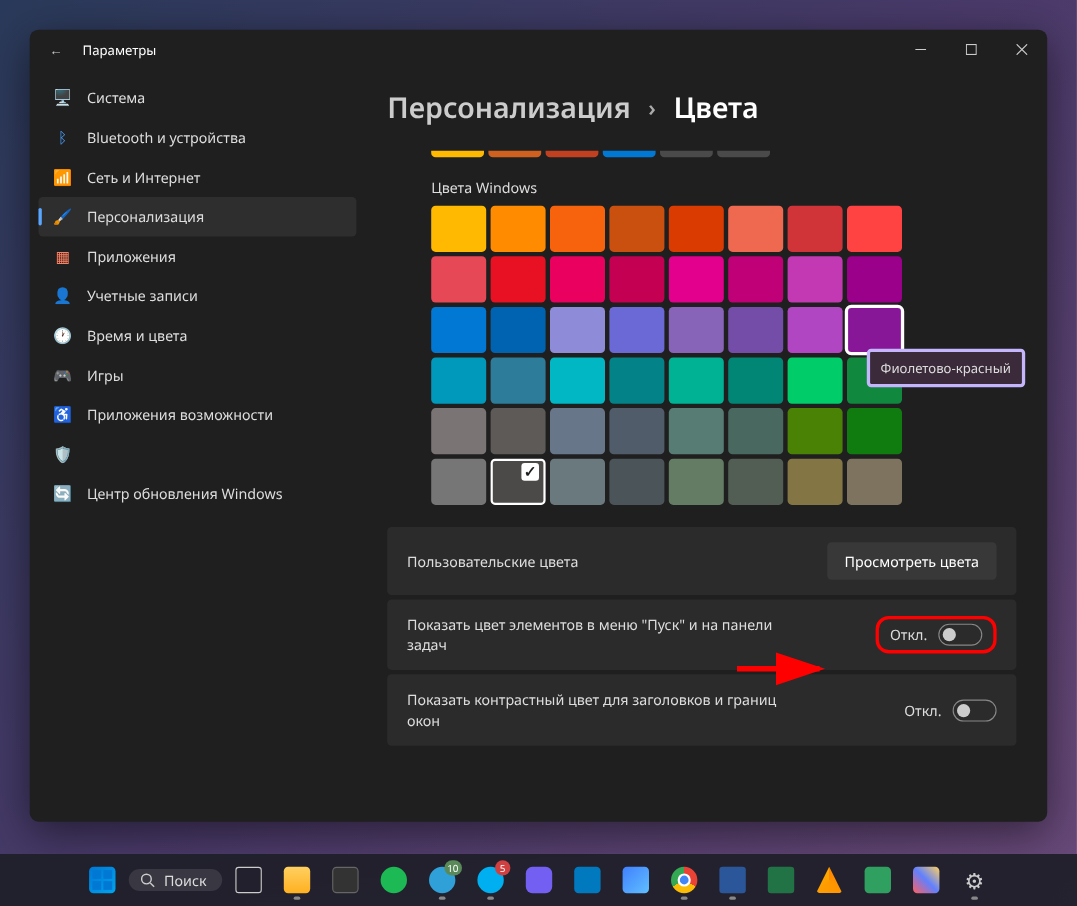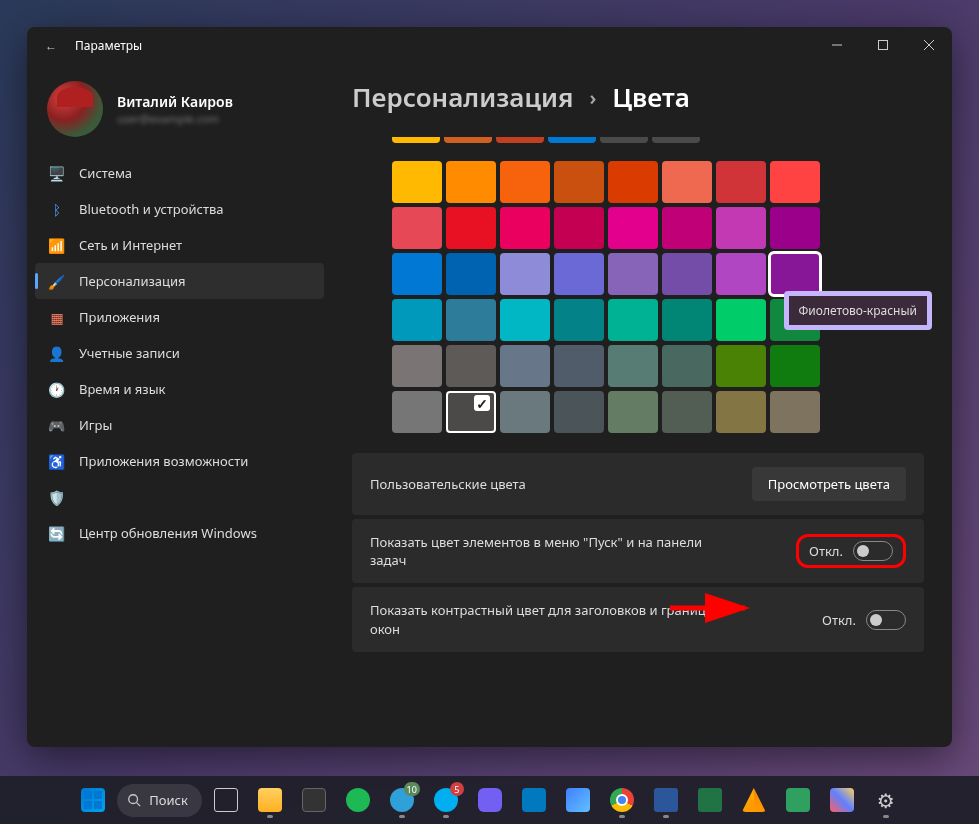--- a/index.html
+++ b/index.html
@@ -33,36 +33,36 @@
 .breadcrumb .bc-parent{color:#ccc;cursor:pointer;}
 .breadcrumb .chev{color:#aaa;font-size:20px;}
 .top-swatches{display:flex;gap:4px;margin:0 0 18px 40px;}
 .top-sw{width:48px;height:6px;border-radius:0 0 4px 4px;}
 .section-label{font-size:13px;color:#ddd;margin:0 0 8px 40px;}
 .color-grid{display:grid;grid-template-columns:repeat(8,50px);gap:4px;margin-left:40px;position:relative;}
 .sw{width:50px;height:42px;border-radius:4px;cursor:pointer;position:relative;}
 .sw.selected-check{border:2px solid #fff;}
 .sw.selected-check::after{content:"✓";position:absolute;right:4px;top:2px;color:#1f1f1f;font-size:14px;font-weight:bold;background:#fff;width:16px;height:16px;border-radius:3px;display:flex;align-items:center;justify-content:center;}
 .sw.selected{outline:3px solid #fff;outline-offset:-1px;}
-.tooltip{position:absolute;right:-8px;top:130px;background:#3a2a3a;color:#ddd;font-size:12px;padding:6px 10px;border-radius:4px;border:5px solid #c4b5fd;white-space:nowrap;z-index:10;}
+.tooltip{position:absolute;right:-8px;top:130px;background:#3a2a3a;color:#ddd;font-size:12px;padding:6px 10px;border-radius:4px;border:3px solid #c4b5fd;white-space:nowrap;z-index:10;}
 .settings-list{margin-top:20px;display:flex;flex-direction:column;gap:4px;}
 .setting-row{background:#2b2b2b;border-radius:4px;padding:14px 18px;display:flex;align-items:center;justify-content:space-between;gap:20px;}
 .setting-label{font-size:13px;color:#ddd;max-width:340px;line-height:1.4;}
 .view-btn{background:#383838;color:#fff;border:none;padding:8px 16px;border-radius:4px;font-size:13px;cursor:pointer;}
 .toggle-group{display:flex;align-items:center;gap:10px;text-align:right;}
 .toggle-label{font-size:13px;color:#ddd;}
 .toggle{width:40px;height:20px;border-radius:10px;border:1px solid #888;background:#2b2b2b;position:relative;cursor:pointer;}
 .toggle::after{content:"";position:absolute;left:3px;top:3px;width:12px;height:12px;border-radius:50%;background:#ccc;}
 .highlight-box{border:3px solid #ff0000;border-radius:12px;padding:4px 10px 4px 10px;}
 .arrow{position:absolute;left:670px;top:588px;z-index:5;pointer-events:none;}
 .taskbar{position:absolute;bottom:0;left:0;right:0;height:48px;background:rgba(30,30,40,0.92);display:flex;align-items:center;justify-content:center;gap:4px;backdrop-filter:blur(10px);}
 .tb-item{width:40px;height:40px;display:flex;align-items:center;justify-content:center;border-radius:4px;cursor:pointer;position:relative;}
 .tb-item.active::after{content:"";position:absolute;bottom:2px;width:6px;height:3px;background:#888;border-radius:2px;}
 .tb-ic{width:24px;height:24px;border-radius:4px;}
-.tb-search{display:flex;align-items:center;gap:8px;background:rgba(255,255,255,0.1);border-radius:18px;padding:0 14px 0 10px;height:33px;color:#ddd;font-size:13px;cursor:pointer;}
+.tb-search{display:flex;align-items:center;gap:8px;background:rgba(255,255,255,0.1);border-radius:18px;padding:0 14px 0 10px;height:20px;color:#ddd;font-size:13px;cursor:pointer;}
 .badge{position:absolute;top:2px;right:2px;background:#5a8a5a;color:#fff;font-size:9px;min-width:14px;height:14px;border-radius:7px;display:flex;align-items:center;justify-content:center;padding:0 3px;}
 .badge.red{background:#d04040;}
 .content::-webkit-scrollbar{width:4px;}
 .content::-webkit-scrollbar-thumb{background:#555;border-radius:2px;}
 </style>
 </head>
 <body>
 
 <div class="window">
   <div class="titlebar">
@@ -84,27 +84,20 @@
       <div class="win-btn">
           <svg viewBox="0 0 10 10">
             <line x1="0" y1="0" x2="10" y2="10" stroke="#ccc" stroke-width="1"></line>
             <line x1="10" y1="0" x2="0" y2="10" stroke="#ccc" stroke-width="1"></line>
           </svg>
         </div>
     </div>
   </div>
   <div class="body-area">
     <div class="sidebar">
-      <div class="profile">
-        <div class="avatar"></div>
-        <div class="profile-text">
-          <div class="profile-name">Виталий Каиров</div>
-          <div class="profile-email">user@example.com</div>
-        </div>
-      </div>
       <ul class="nav" id="nav-list">
           <li>
             <span class="ic" style="color: rgb(74, 160, 255);">🖥️</span>
             <span>Система</span>
           </li>
           <li>
             <span class="ic" style="color: rgb(74, 160, 255);">ᛒ</span>
             <span>Bluetooth и устройства</span>
           </li>
           <li>
@@ -118,21 +111,21 @@
           <li>
             <span class="ic" style="color: rgb(255, 128, 96);">▦</span>
             <span>Приложения</span>
           </li>
           <li>
             <span class="ic" style="color: rgb(96, 208, 144);">👤</span>
             <span>Учетные записи</span>
           </li>
           <li>
             <span class="ic" style="color: rgb(208, 208, 208);">🕐</span>
-            <span>Время и язык</span>
+            <span>Время и цвета</span>
           </li>
           <li>
             <span class="ic" style="color: rgb(96, 208, 144);">🎮</span>
             <span>Игры</span>
           </li>
           <li>
             <span class="ic" style="color: rgb(96, 160, 255);">♿</span>
             <span>Приложения возможности</span>
           </li>
           <li>
@@ -151,20 +144,21 @@
         <span>Цвета</span>
       </div>
       <div class="top-swatches" id="top-swatches">
           <div class="top-sw" style="background: rgb(255, 185, 0);"></div>
           <div class="top-sw" style="background: rgb(208, 96, 32);"></div>
           <div class="top-sw" style="background: rgb(192, 64, 32);"></div>
           <div class="top-sw" style="background: rgb(0, 120, 212);"></div>
           <div class="top-sw" style="background: rgb(74, 74, 74);"></div>
           <div class="top-sw" style="background: rgb(74, 74, 74);"></div>
         </div>
+      <div class="section-label">Цвета Windows</div>
       <div class="color-grid" id="color-grid">
 
       <div class="sw" style="background: rgb(255, 185, 0);"></div>
           <div class="sw" style="background: rgb(255, 140, 0);"></div>
           <div class="sw" style="background: rgb(247, 99, 12);"></div>
           <div class="sw" style="background: rgb(202, 80, 16);"></div>
           <div class="sw" style="background: rgb(218, 59, 1);"></div>
           <div class="sw" style="background: rgb(239, 105, 80);"></div>
           <div class="sw" style="background: rgb(209, 52, 56);"></div>
           <div class="sw" style="background: rgb(255, 67, 67);"></div>

